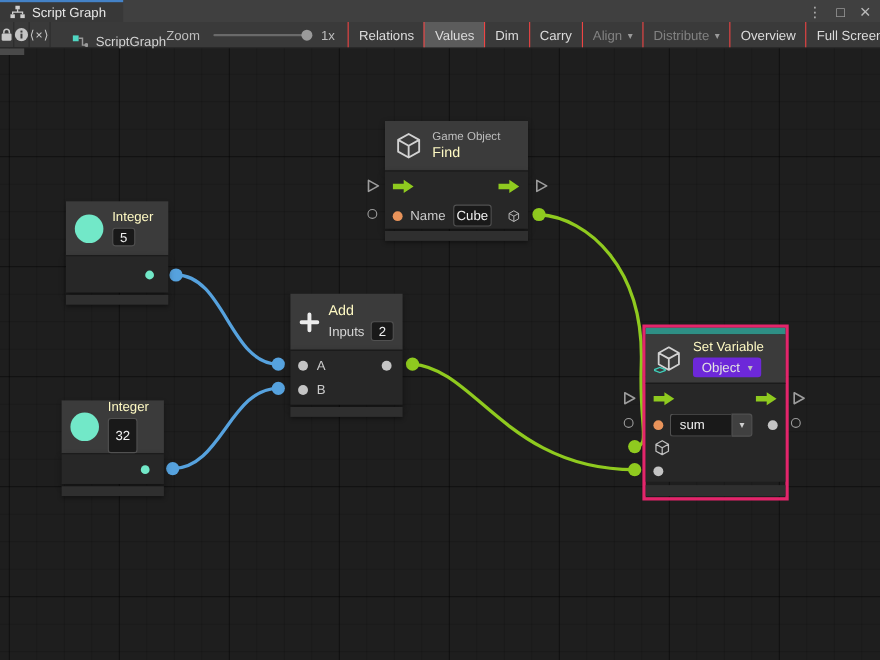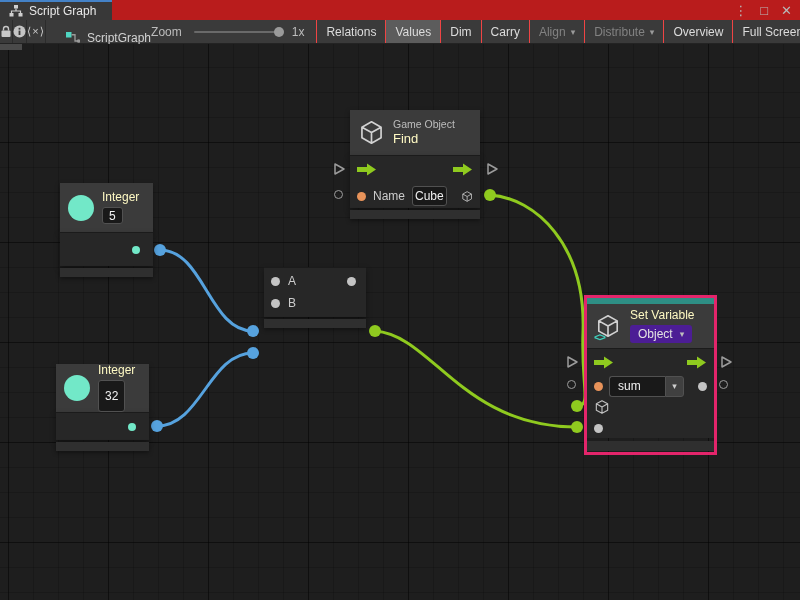--- a/index.html
+++ b/index.html
@@ -6,21 +6,21 @@
   html,body { margin:0; padding:0; }
   body {
     width:800px; height:600px; overflow:hidden;
     background:#1e1e1e;
     font-family:"Liberation Sans", sans-serif;
     -webkit-font-smoothing:antialiased;
     user-select:none;
   }
 
   
-  .tabbar { height:20px; background:#b91c1c; position:relative; }
+  .tabbar { height:20px; background:#404040; position:relative; }
   .tab {
     position:absolute; left:0; top:0; width:112px; height:20px;
     background:#383838; border-top:2px solid #4482c7;
     display:flex; align-items:center; gap:6px; padding-left:9px;
     color:#e8e8e8; font-size:12px; white-space:nowrap;
   }
   .win-controls {
     position:absolute; right:8px; top:0; height:20px;
     display:flex; align-items:center; gap:13px;
     color:#b9b9b9; font-size:13px;
@@ -82,21 +82,21 @@
   .dot.orange { background:#e8935a; }
   .dot.gray   { background:#c4c4c4; }
   .dot.mint   { background:#72e8c8; width:8px; height:8px; }
 
   .vbox {
     background:#191919; border:1px solid #515151; border-radius:3px;
     color:#f0f0f0; font-size:12px; padding:0 6px; min-width:20px;
     height:19px; display:flex; align-items:center; justify-content:center;
   }
   .pill {
-    background:#4c1d95; border-radius:3px; padding:2px 8px;
+    background:#6d28d9; border-radius:3px; padding:2px 8px;
     color:#e2e2e2; font-size:12px; display:inline-flex; align-items:center; gap:7px;
   }
   .pill .dd { font-size:9px; color:#bdbdbd; }
   .selectbox { display:flex; align-items:stretch; height:21px; }
   .selectbox .field {
     background:#191919; border:1px solid #515151; border-right:none;
     border-radius:3px 0 0 3px; color:#f0f0f0; font-size:12px;
     display:flex; align-items:center; padding:0 8px; min-width:56px;
   }
   .selectbox .btn {
@@ -251,20 +251,32 @@
     <div class="n-body" style="height:28px;">
       <div class="prow" style="height:28px;">
         <span class="spacer"></span>
         <span class="dot mint" style="margin-right:6px;"></span>
       </div>
     </div>
     <div class="n-footer"></div>
   </div>
 
   <div class="node" style="left:264px; top:223px; width:102px;">
+    <div class="n-header" style="height:51px;">
+      <svg width="26" height="26" viewBox="0 0 26 26">
+        <path d="M13 3 V23 M3 13 H23" stroke="#ececec" stroke-width="5" stroke-linecap="round"></path>
+      </svg>
+      <div class="hcol" style="gap:2px;">
+        <span class="n-title">Add</span>
+        <div class="hrow">
+          <span class="n-cat" style="font-size:12px; color:#d6d6d6;">Inputs</span>
+          <span class="vbox" style="height:18px; min-width:14px;">2</span>
+        </div>
+      </div>
+    </div>
     <div class="n-body" style="height:50px; padding-top:2px;">
       <div class="prow" style="height:22px;">
         <span class="dot gray"></span>
         <span class="plabel">A</span>
         <span class="spacer"></span>
         <span class="dot gray" style="margin-right:3px;"></span>
       </div>
       <div class="prow" style="height:22px;">
         <span class="dot gray"></span>
         <span class="plabel">B</span>

